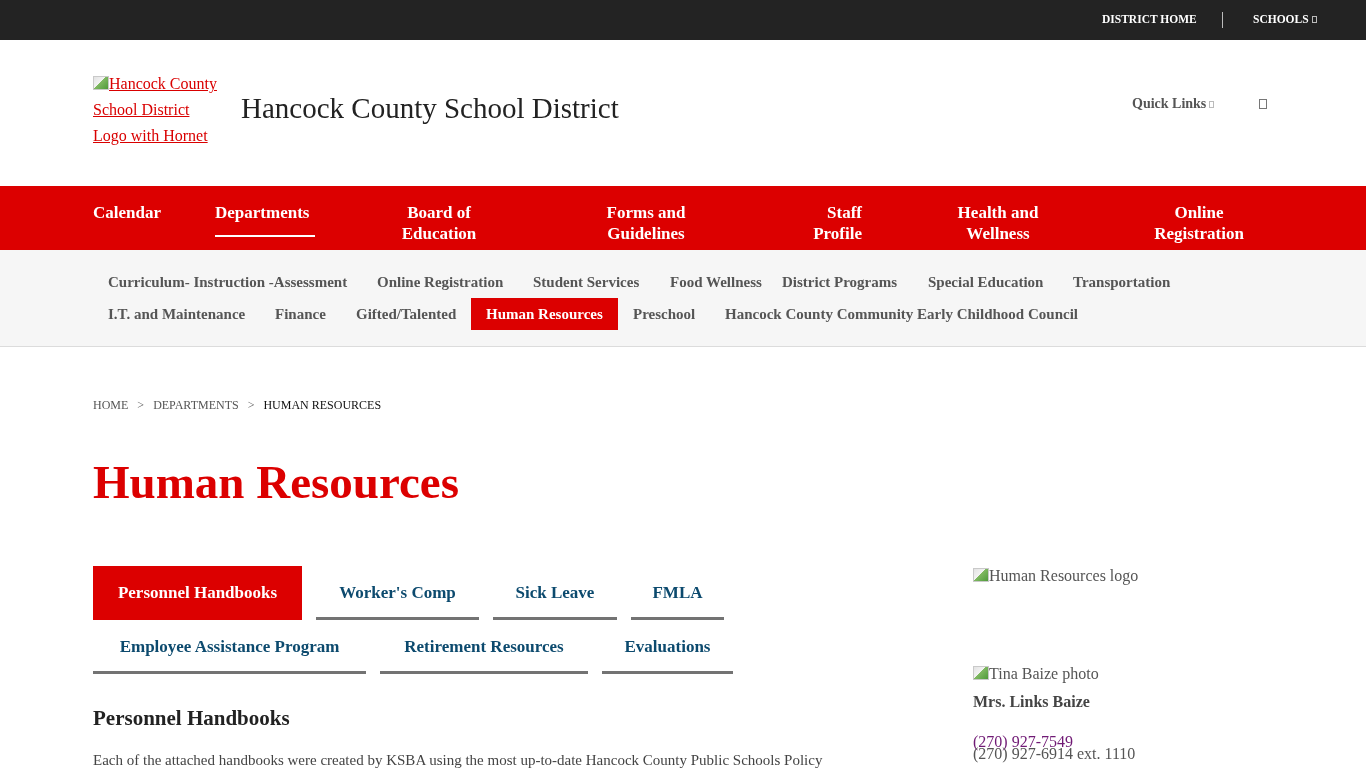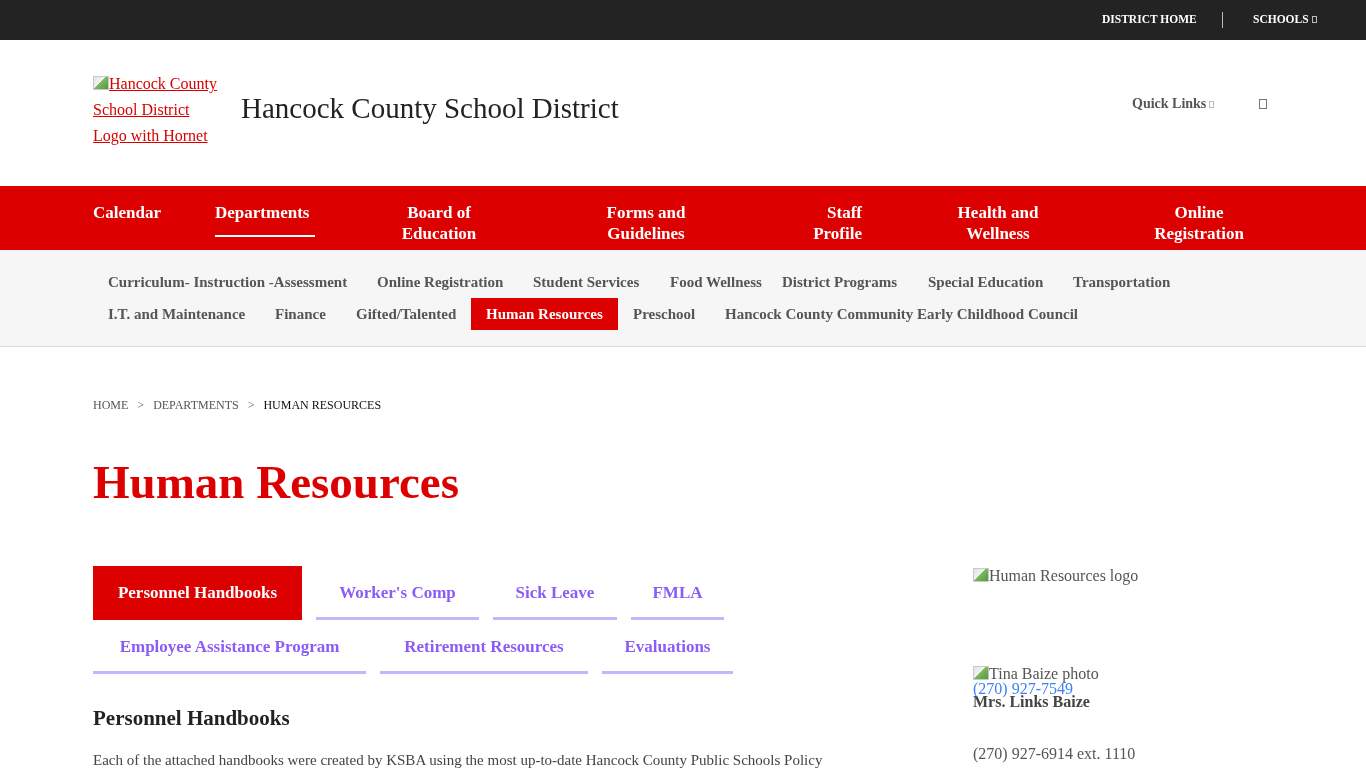--- a/index.html
+++ b/index.html
@@ -35,31 +35,31 @@
 
     
     .breadcrumb { position: absolute; left: 93px; top: 398px; font-size: 12px; color: #555; white-space: nowrap; }
     .breadcrumb .crumb { color: #555; }
     .breadcrumb .crumb.current { color: #111; }
     .breadcrumb .gt { margin: 0 9px; color: #555; font-size: 12px; }
 
     .page-title { position: absolute; left: 93px; top: 455px; font-size: 47px; font-weight: bold; color: #dc0000; white-space: nowrap; }
 
     
-    .tab { position: absolute; height: 54px; font-size: 17px; font-weight: bold; color: #8b5cf6; text-align: center; line-height: 54px; white-space: nowrap; border-bottom: 3px solid #c4b5fd; }
+    .tab { position: absolute; height: 54px; font-size: 17px; font-weight: bold; color: #0c4a6e; text-align: center; line-height: 54px; white-space: nowrap; border-bottom: 3px solid #737373; }
     .tab.active { background: #dc0000; color: #fff; border-bottom: none; }
 
     .section-title { position: absolute; left: 93px; top: 706px; font-size: 21px; font-weight: bold; color: #222; }
     .body-text { position: absolute; left: 93px; top: 752px; font-size: 15px; color: #444; white-space: nowrap; }
 
     
     .side-logo { position: absolute; left: 973px; top: 567px; font-size: 16px; color: #555; }
     .side-photo { position: absolute; left: 973px; top: 665px; font-size: 16px; color: #555; }
     .side-name { position: absolute; left: 973px; top: 693px; font-size: 16px; font-weight: bold; color: #444; }
-    .side-phone1 { position: absolute; left: 973px; top: 680px; font-size: 16px; color: #3b82f6; }
+    .side-phone1 { position: absolute; left: 973px; top: 733px; font-size: 16px; color: #701a75; }
     .side-phone2 { position: absolute; left: 973px; top: 745px; font-size: 16px; color: #555; }
   </style>
 </head>
 <body>
 
 <div class="topbar">
   <a class="link district-home">DISTRICT HOME</a>
   <span class="sep"></span>
   <a class="link schools"><span>SCHOOLS</span><span class="glyph-box"></span></a>
 </div>

